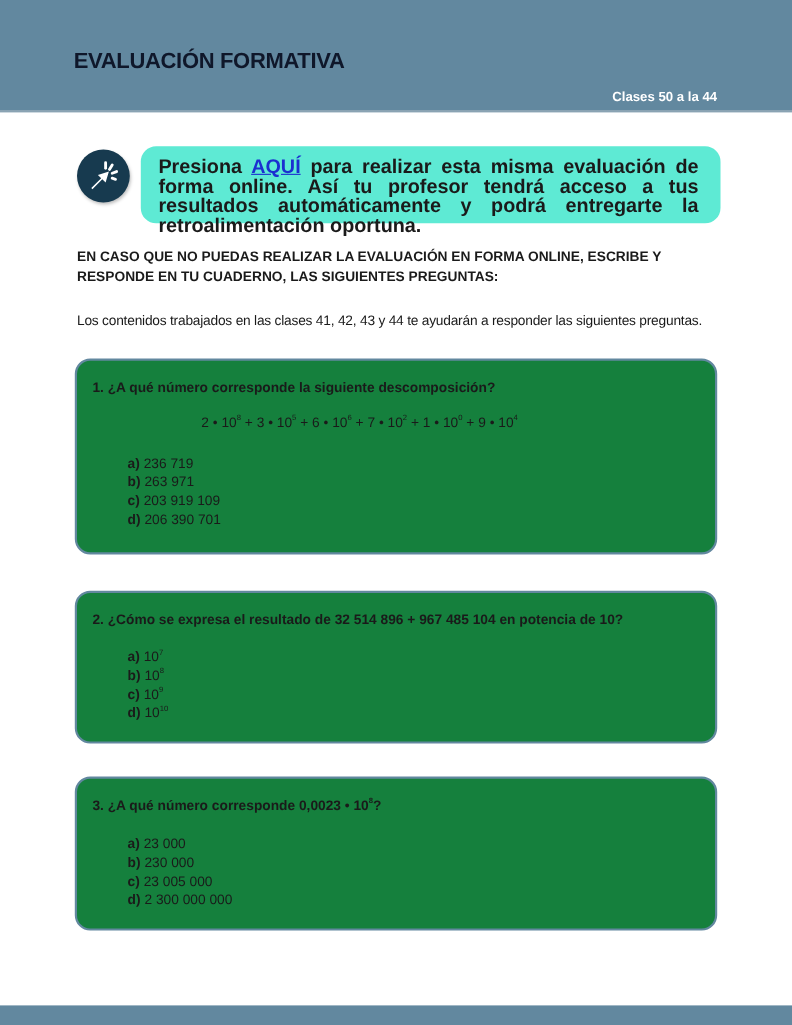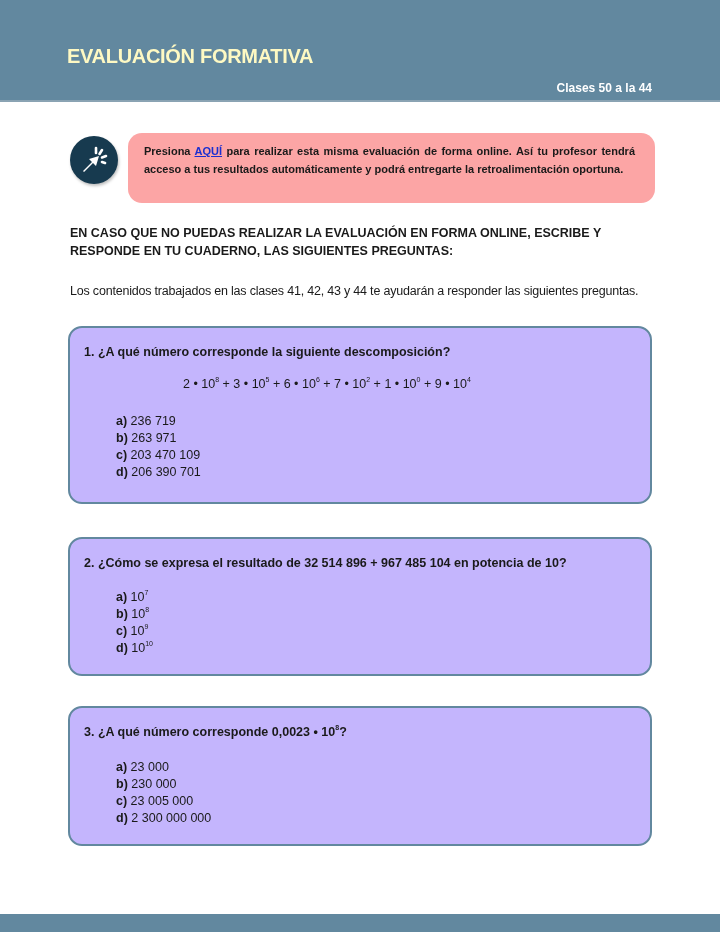--- a/index.html
+++ b/index.html
@@ -6,59 +6,59 @@
     html, body { width: 720px; height: 932px; background: #ffffff; overflow: hidden; }
     body { font-family: "Liberation Sans", sans-serif; color: #1a1a1a; position: relative; }
 
     .header {
       position: absolute; left: 0; top: 0; width: 720px; height: 102px;
       background: #62889f;
       border-bottom: 2px solid #8aa3b3;
     }
     .header .title1 {
       position: absolute; left: 67px; top: 45px;
-      color: #fef9c3; font-weight: bold; font-size: 20px; letter-spacing: -0.3px;
+      color: #0f172a; font-weight: bold; font-size: 20px; letter-spacing: -0.3px;
     }
     .header .title2 {
       position: absolute; left: 67px; top: 75px;
       color: #ffffff; font-weight: bold; font-size: 20px; letter-spacing: -0.3px;
     }
     .header .classes {
       position: absolute; right: 68px; top: 81px;
       color: #ffffff; font-weight: bold; font-size: 12px;
     }
 
     .icon-circle {
       position: absolute; left: 70px; top: 136px; width: 48px; height: 48px;
       border-radius: 50%; background: #173a4f;
       box-shadow: 1px 2px 3px rgba(0,0,0,0.25);
       display: flex; align-items: center; justify-content: center;
     }
     .info-box {
       position: absolute; left: 128px; top: 133px; width: 527px; height: 70px;
-      background: #fca5a5; border-radius: 14px;
+      background: #5eead4; border-radius: 14px;
       padding: 9px 20px 0 16px;
-      font-size: 11px; font-weight: bold; line-height: 18px;
+      font-size: 18px; font-weight: bold; line-height: 18px;
       text-align: justify; color: #1a1a1a;
     }
     .info-box .link { color: #1b2fd0; text-decoration: underline; }
 
     .instruction {
       position: absolute; left: 70px; top: 224px; width: 590px;
       font-size: 12.5px; font-weight: bold; line-height: 18px;
     }
     .intro {
       position: absolute; left: 70px; top: 283px; width: 600px;
       font-size: 12.5px; line-height: 16px; letter-spacing: -0.2px;
     }
 
     .qbox {
       position: absolute; left: 68px; width: 584px;
       border: 2.5px solid #62889f; border-radius: 14px;
-      background: #c4b5fd;
+      background: #15803d;
     }
     .qbox .qtitle {
       position: absolute; left: 14px;
       font-size: 12.5px; font-weight: bold;
     }
     .qbox .expr {
       position: absolute; left: 113px; top: 49px;
       font-size: 12.5px;
     }
     .qbox .options { position: absolute; left: 46px; }
@@ -101,21 +101,21 @@
     <span>2</span> • <span>10</span><sup>8</sup>
     + <span>3</span> • <span>10</span><sup>5</sup>
     + <span>6</span> • <span>10</span><sup>6</sup>
     + <span>7</span> • <span>10</span><sup>2</sup>
     + <span>1</span> • <span>10</span><sup>0</sup>
     + <span>9</span> • <span>10</span><sup>4</sup>
   </div>
   <div class="options" style="top:85px;">
     <div class="opt"><b>a)</b> <span>236 719</span></div>
     <div class="opt"><b>b)</b> <span>263 971</span></div>
-    <div class="opt"><b>c)</b> <span>203 470 109</span></div>
+    <div class="opt"><b>c)</b> <span>203 919 109</span></div>
     <div class="opt"><b>d)</b> <span>206 390 701</span></div>
   </div>
 </div>
 
 <div class="qbox" style="top:537px; height:139px;padding-left:24px;">
   <div class="qtitle" style="top:17px;">2. ¿Cómo se expresa el resultado de 32 514 896 + 967 485 104 en potencia de 10?</div>
   <div class="options" style="top:50px;">
     <div class="opt"><b>a)</b> <span>10</span><sup>7</sup></div>
     <div class="opt"><b>b)</b> <span>10</span><sup>8</sup></div>
     <div class="opt"><b>c)</b> <span>10</span><sup>9</sup></div>

